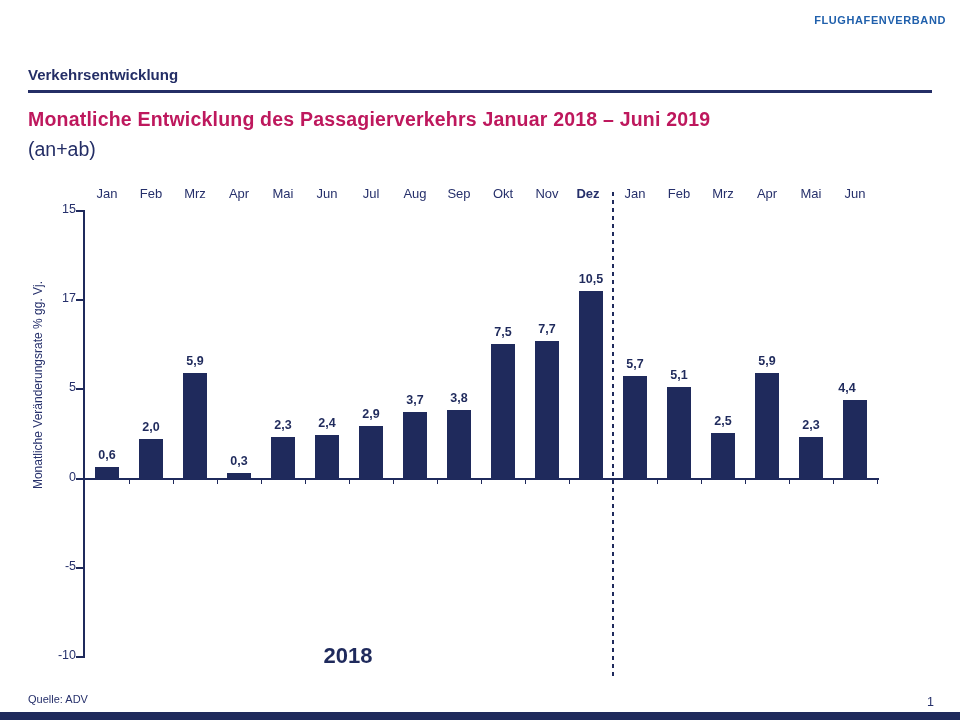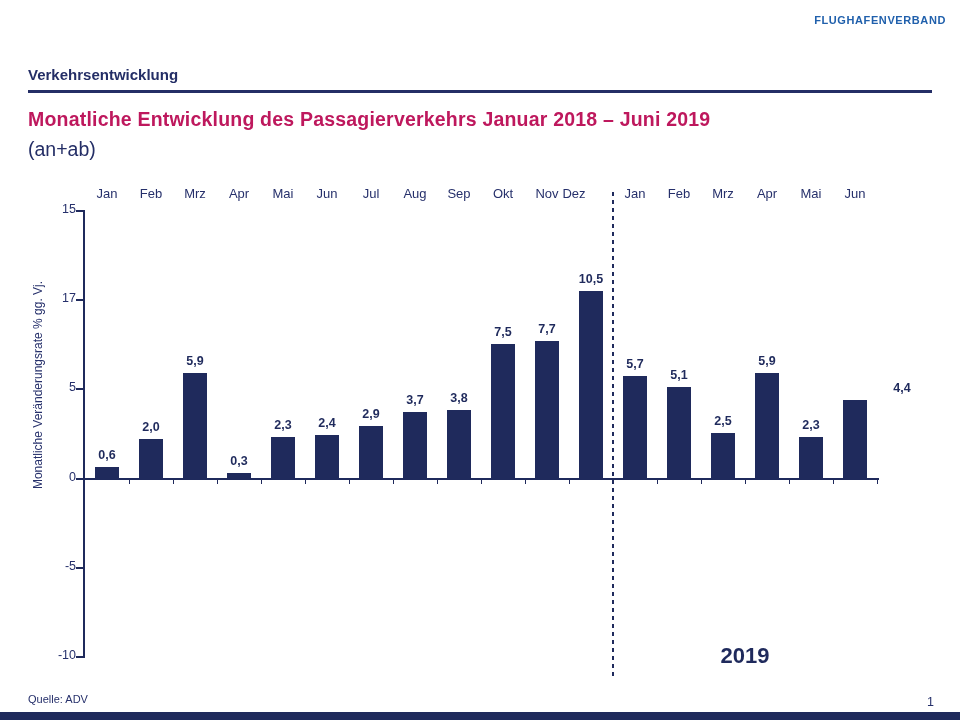--- a/index.html
+++ b/index.html
@@ -108,42 +108,42 @@
       <div class="bar-value" style="left: 389px; top: 393px; width: 52px;">3,7</div>
       <div class="month-label" style="left: 437px; top: 186px; width: 44px;">Sep</div>
       <div class="bar" style="left: 447px; top: 410px; width: 24px; height: 68px; background: rgb(31, 42, 92);"></div>
       <div class="bar-value" style="left: 433px; top: 391px; width: 52px;">3,8</div>
       <div class="month-label" style="left: 481px; top: 186px; width: 44px;">Okt</div>
       <div class="bar" style="left: 491px; top: 344px; width: 24px; height: 134px; background: rgb(31, 42, 92);"></div>
       <div class="bar-value" style="left: 477px; top: 325px; width: 52px;">7,5</div>
       <div class="month-label" style="left: 525px; top: 186px; width: 44px;">Nov</div>
       <div class="bar" style="left: 535px; top: 341px; width: 24px; height: 137px; background: rgb(31, 42, 92);"></div>
       <div class="bar-value" style="left: 521px; top: 322px; width: 52px;">7,7</div>
-      <div class="month-label" style="left: 552px; top: 186px; width: 44px;">Dez</div>
+      <div class="month-label" style="left: 566px; top: 186px; width: 44px; font-weight: bold;">Dez</div>
       <div class="bar" style="left: 579px; top: 291px; width: 24px; height: 187px; background: rgb(31, 42, 92);"></div>
       <div class="bar-value" style="left: 565px; top: 272px; width: 52px;">10,5</div>
       <div class="month-label" style="left: 613px; top: 186px; width: 44px;">Jan</div>
       <div class="bar" style="left: 623px; top: 376px; width: 24px; height: 102px; background: rgb(31, 42, 92);"></div>
       <div class="bar-value" style="left: 609px; top: 357px; width: 52px;">5,7</div>
       <div class="month-label" style="left: 657px; top: 186px; width: 44px;">Feb</div>
       <div class="bar" style="left: 667px; top: 387px; width: 24px; height: 91px; background: rgb(31, 42, 92);"></div>
       <div class="bar-value" style="left: 653px; top: 368px; width: 52px;">5,1</div>
       <div class="month-label" style="left: 701px; top: 186px; width: 44px;">Mrz</div>
       <div class="bar" style="left: 711px; top: 433px; width: 24px; height: 45px; background: rgb(31, 42, 92);"></div>
       <div class="bar-value" style="left: 697px; top: 414px; width: 52px;">2,5</div>
       <div class="month-label" style="left: 745px; top: 186px; width: 44px;">Apr</div>
       <div class="bar" style="left: 755px; top: 373px; width: 24px; height: 105px; background: rgb(31, 42, 92);"></div>
       <div class="bar-value" style="left: 741px; top: 354px; width: 52px;">5,9</div>
       <div class="month-label" style="left: 789px; top: 186px; width: 44px;">Mai</div>
       <div class="bar" style="left: 799px; top: 437px; width: 24px; height: 41px; background: rgb(31, 42, 92);"></div>
       <div class="bar-value" style="left: 785px; top: 418px; width: 52px;">2,3</div>
       <div class="month-label" style="left: 833px; top: 186px; width: 44px;">Jun</div>
       <div class="bar" style="left: 843px; top: 400px; width: 24px; height: 78px; background: rgb(31, 42, 92);"></div>
-      <div class="bar-value" style="left: 876px; top: 381px; width: 52px;">4,4</div>
+      <div class="bar-value" style="left: 821px; top: 381px; width: 52px;">4,4</div>
       <div class="separator" style="left: 612px; top: 192px; height: 488px;"></div>
-      <div class="year-label" style="left: 613px; top: 643px; width: 264px;">2019</div>
+      <div class="year-label" style="left: 83px; top: 643px; width: 530px;">2018</div>
       <div class="y-axis-title" style="left: 38px; top: 385px;">Monatliche Veränderungsrate % gg. Vj.</div>
     </div>
 
   <div class="source-note">Quelle: ADV</div>
   <div class="page-number">1</div>
   <div class="footer-bar"></div>
 </div>
 
 </body></html>

